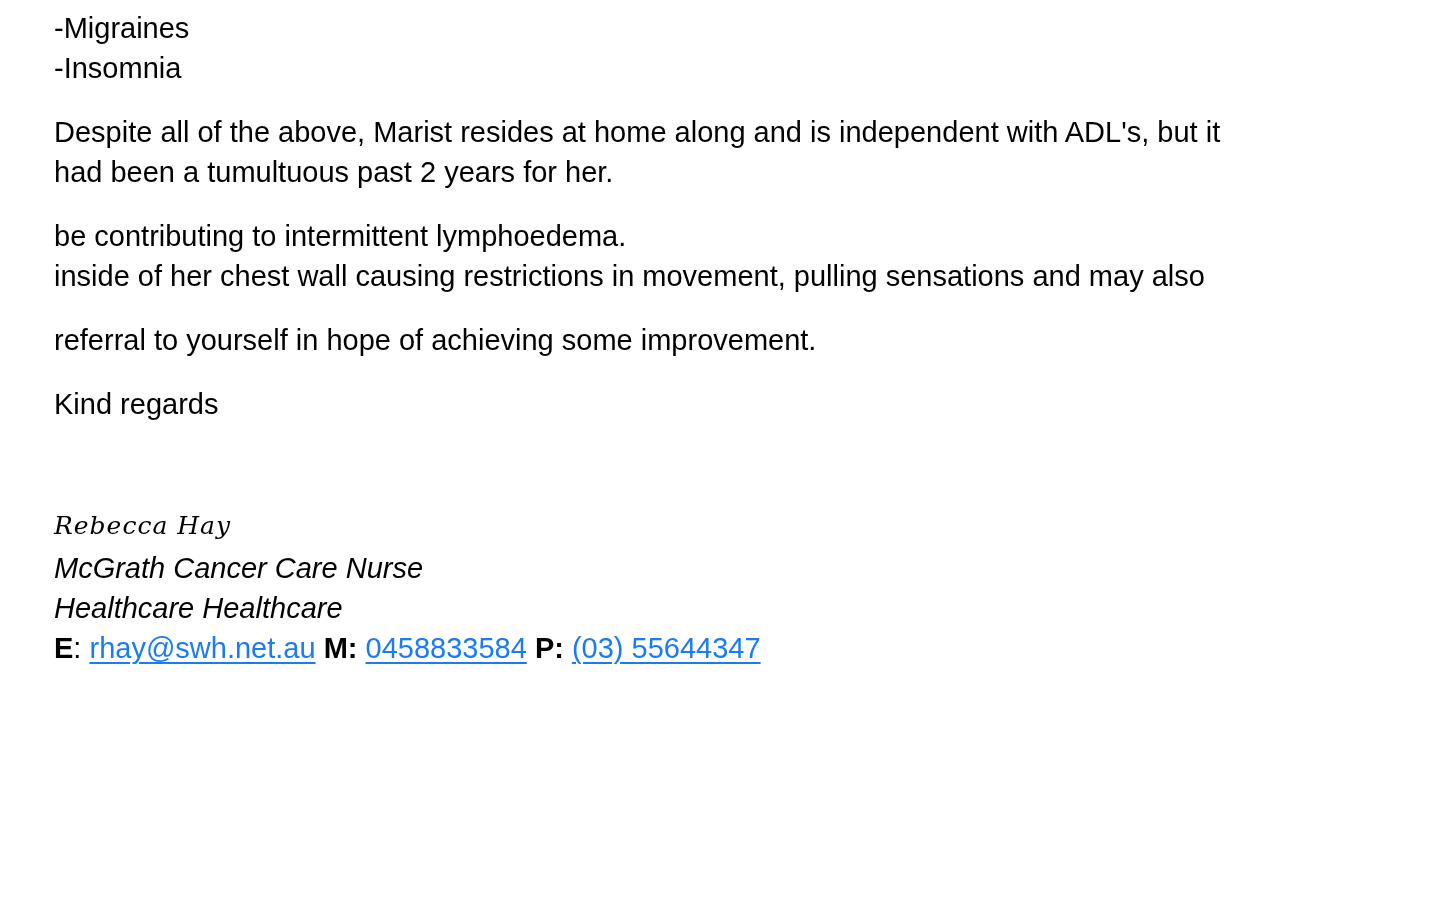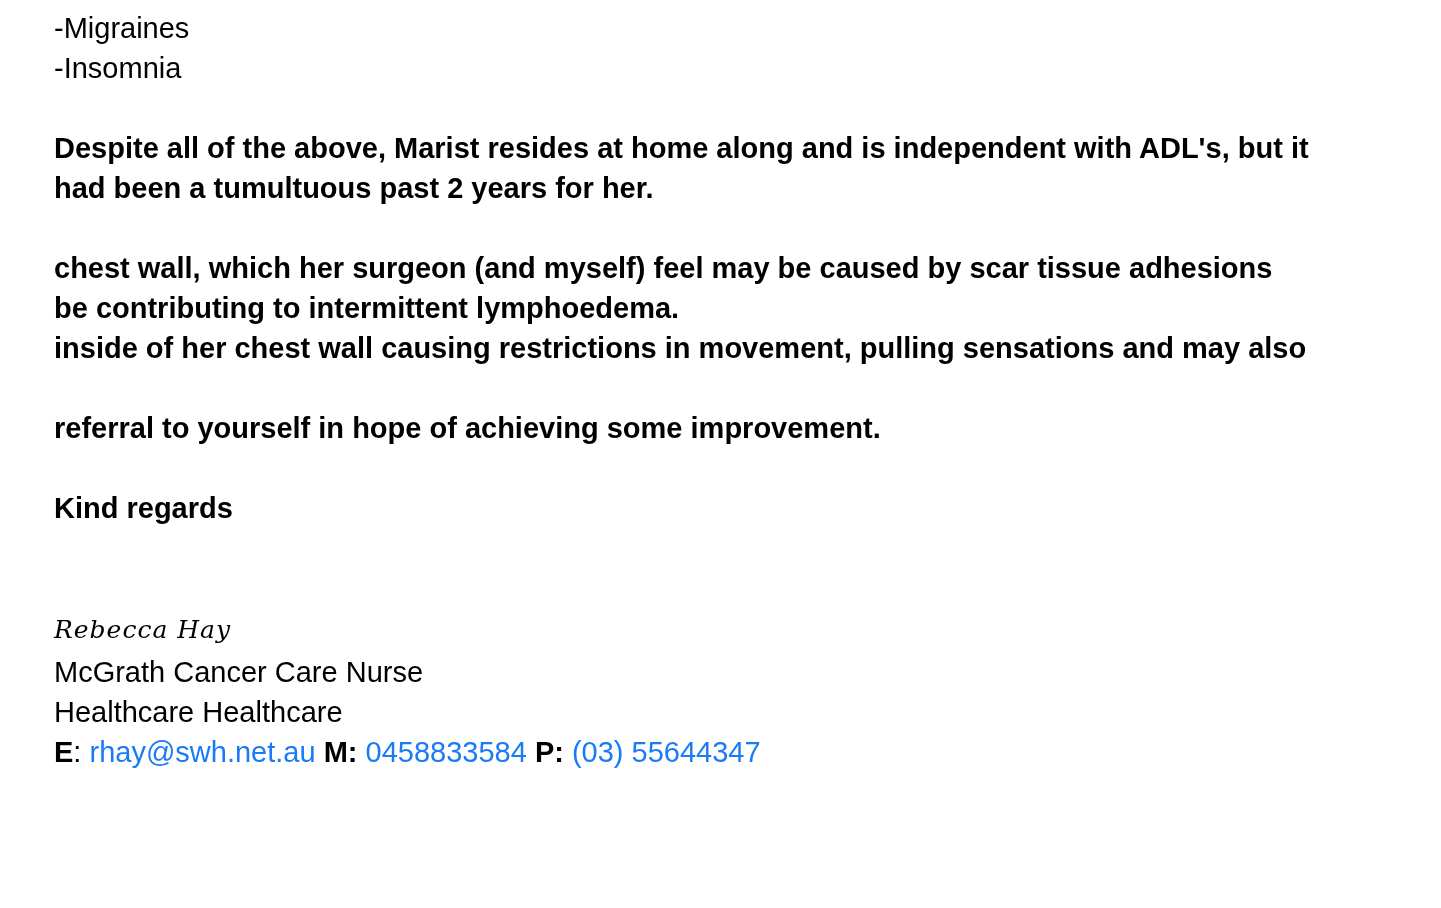--- a/index.html
+++ b/index.html
@@ -17,46 +17,47 @@
     color: #000000;
     padding-left: 54px;
     padding-right: 46px;
     -webkit-font-smoothing: antialiased;
   }
   .clip-line {
     margin-top: -32px; 
     white-space: pre;
   }
   .para {
-    margin-top: 40px; 
-    font-weight: bold;
+    margin-top: 24px; 
   }
   .line {
     white-space: pre;
   }
   .sig-name {
     margin-top: 80px; 
     font-family: "DejaVu Serif", serif;
     font-style: italic;
     font-size: 25px;
     line-height: 44px;
     letter-spacing: 1px;
     white-space: pre;
   }
   .sig-line {
     white-space: pre;
+    font-style: italic;
   }
   .contact-line {
     white-space: pre;
   }
   .label-bold {
     font-weight: bold;
   }
   a.contact-link {
     color: #1b7bf7;
+    text-decoration: underline;
     text-decoration-thickness: 2px;
     text-underline-offset: 4px;
     cursor: pointer;
   }
 </style>
 </head>
 <body>
 
 <div class="email-body">
 
@@ -66,21 +67,20 @@
       <div class="line">-Migraines</div>
       <div class="line">-Insomnia</div>
     </div>
 
   <div class="para">
       <div class="line">Despite all of the above, Marist resides at home along and is independent with ADL's, but it</div>
       <div class="line">had been a tumultuous past 2 years for her.</div>
     </div>
 
   <div class="para">
-      <div class="line">chest wall, which her surgeon (and myself) feel may be caused by scar tissue adhesions</div>
       <div class="line">be contributing to intermittent lymphoedema.</div>
       <div class="line">inside of her chest wall causing restrictions in movement, pulling sensations and may also</div>
     </div>
 
   <div class="para">
       <div class="line">referral to yourself in hope of achieving some improvement.</div>
     </div>
 
   <div class="para">
       <div class="line">Kind regards</div>

